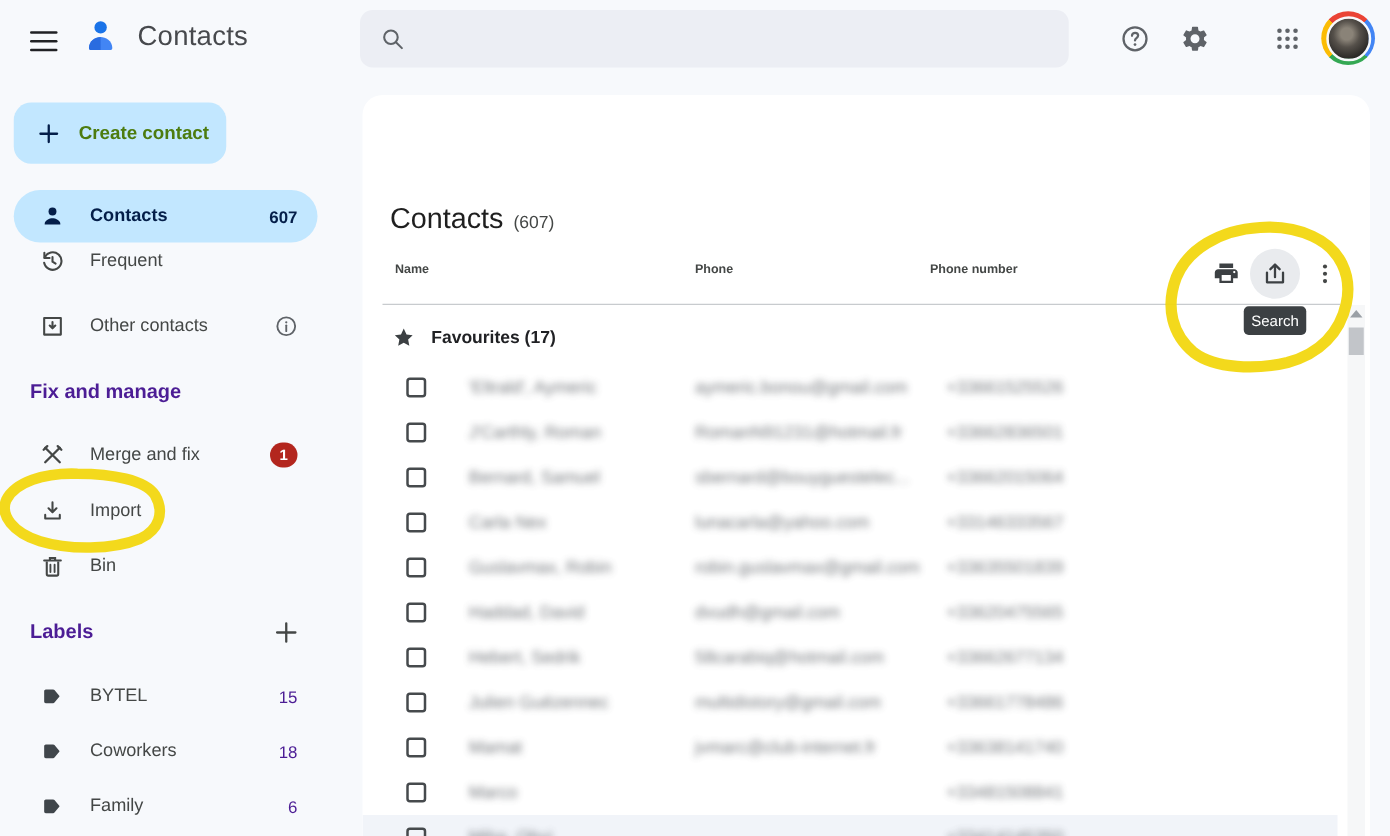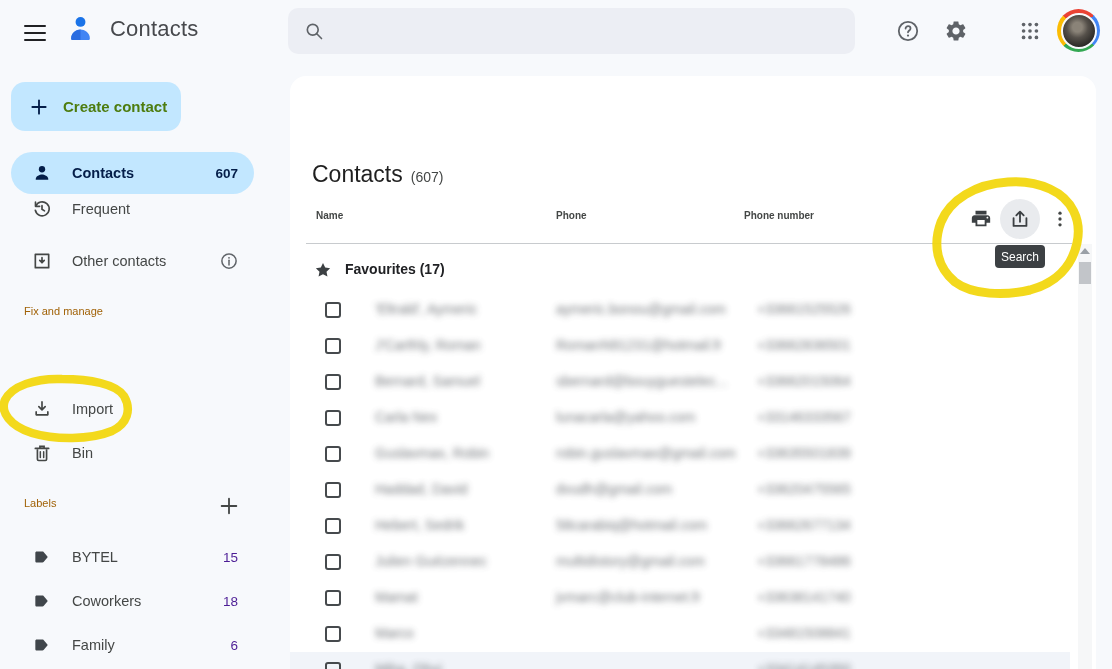--- a/index.html
+++ b/index.html
@@ -43,21 +43,21 @@
     font-family:"Liberation Sans", sans-serif; font-size:15px; font-weight:bold; color:#4d7c0f;
   }
   .nav-item {
     position:absolute; left:11px; width:243px; height:42px; border-radius:21px; cursor:pointer;
     display:flex; align-items:center; gap:20px; padding:0 16px 0 21px; font-size:14.5px; color:#444746;
   }
   .nav-item .grow { flex:1; }
   .nav-item.selected { background:#c2e7ff; color:#041e49; font-weight:bold; }
   .nav-count { font-size:13.5px; color:#4c1d95; }
   .nav-item.selected .nav-count { color:#041e49;padding-left:32px; }
-  .section-header { position:absolute; left:24px; font-size:11px; font-weight:normal; color:#a16207; }
+  .section-header { position:absolute; left:24px; font-size:16px; font-weight:bold; color:#4c1d95; }
   .badge {
     min-width:22px; height:20px; background:#b3261e; color:#fff; border-radius:10px;
     font-size:12px; font-weight:bold; display:flex; align-items:center; justify-content:center; padding:0 6px;
   }
   .plus-btn { position:absolute; left:218px; width:26px; height:26px; background:none; border:none; cursor:pointer; }
   
   .card {
     position:absolute; left:290px; top:76px; width:806px; height:593px;
     background:#ffffff; border-radius:16px 16px 0 0; overflow:hidden;
   }
@@ -198,20 +198,29 @@
     <span class="grow"></span>
     <svg class="icon" width="18" height="18" viewBox="0 0 24 24">
       <circle cx="12" cy="12" r="9.5" fill="none" stroke="#5f6368" stroke-width="2"></circle>
       <circle cx="12" cy="7.8" r="1.2" fill="#5f6368"></circle>
       <path d="M12 11v6.2" stroke="#5f6368" stroke-width="2" stroke-linecap="round"></path>
     </svg>
   </div>
 
   <div class="section-header" style="top:243px;">Fix and manage</div>
 
+  <div class="nav-item" style="top:281px;">
+    <svg class="icon" width="20" height="20" viewBox="0 0 24 24">
+      <path d="M5 5l14 14M19 5 5 19" fill="none" stroke="#444746" stroke-width="2.2" stroke-linecap="round"></path>
+      <path d="M3.5 7 7 3.5M17 3.5 20.5 7" fill="none" stroke="#444746" stroke-width="2.2" stroke-linecap="round"></path>
+    </svg>
+    <span>Merge and fix</span>
+    <span class="grow"></span>
+    <span class="badge" style="background: rgb(179, 38, 30);">1</span>
+  </div>
 
   <div class="nav-item" style="top:326px;">
     <svg class="icon" width="20" height="20" viewBox="0 0 24 24">
       <path d="M5 15.5v3.5h14v-3.5" fill="none" stroke="#444746" stroke-width="2" stroke-linecap="round" stroke-linejoin="round"></path>
       <path d="M12 3.5V13m0 0-3.8-3.8M12 13l3.8-3.8" fill="none" stroke="#444746" stroke-width="2" stroke-linecap="round" stroke-linejoin="round"></path>
     </svg>
     <span>Import</span>
   </div>
 
   <div class="nav-item" style="top:370px;">

